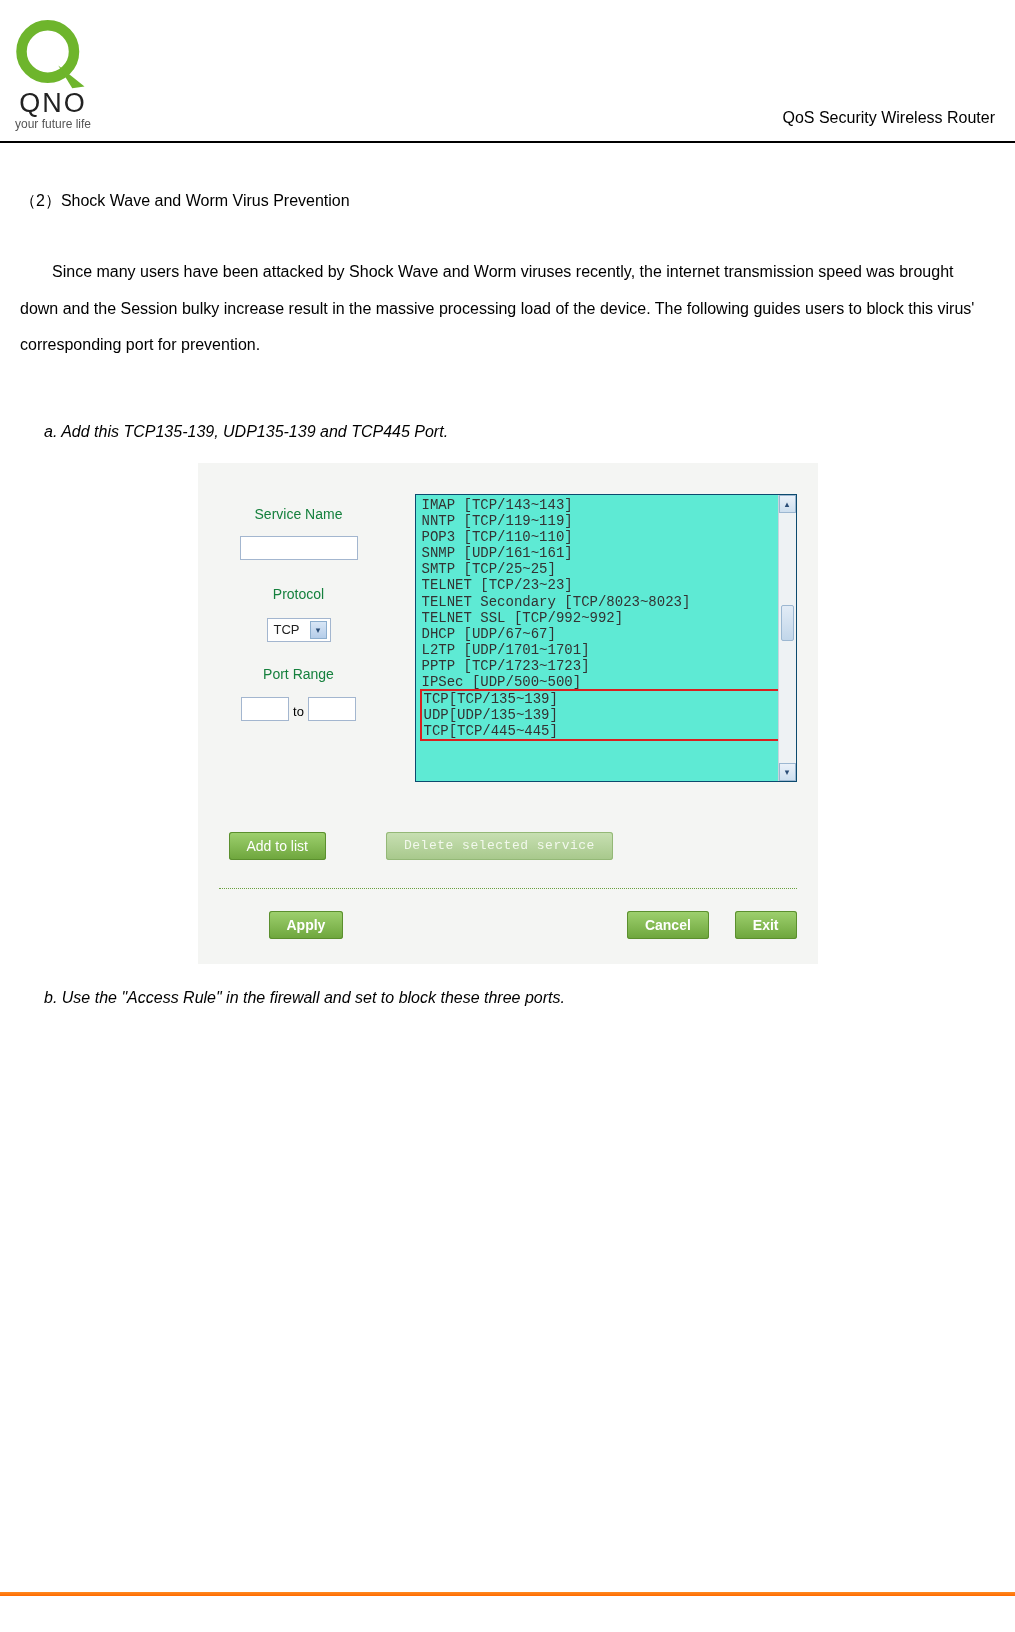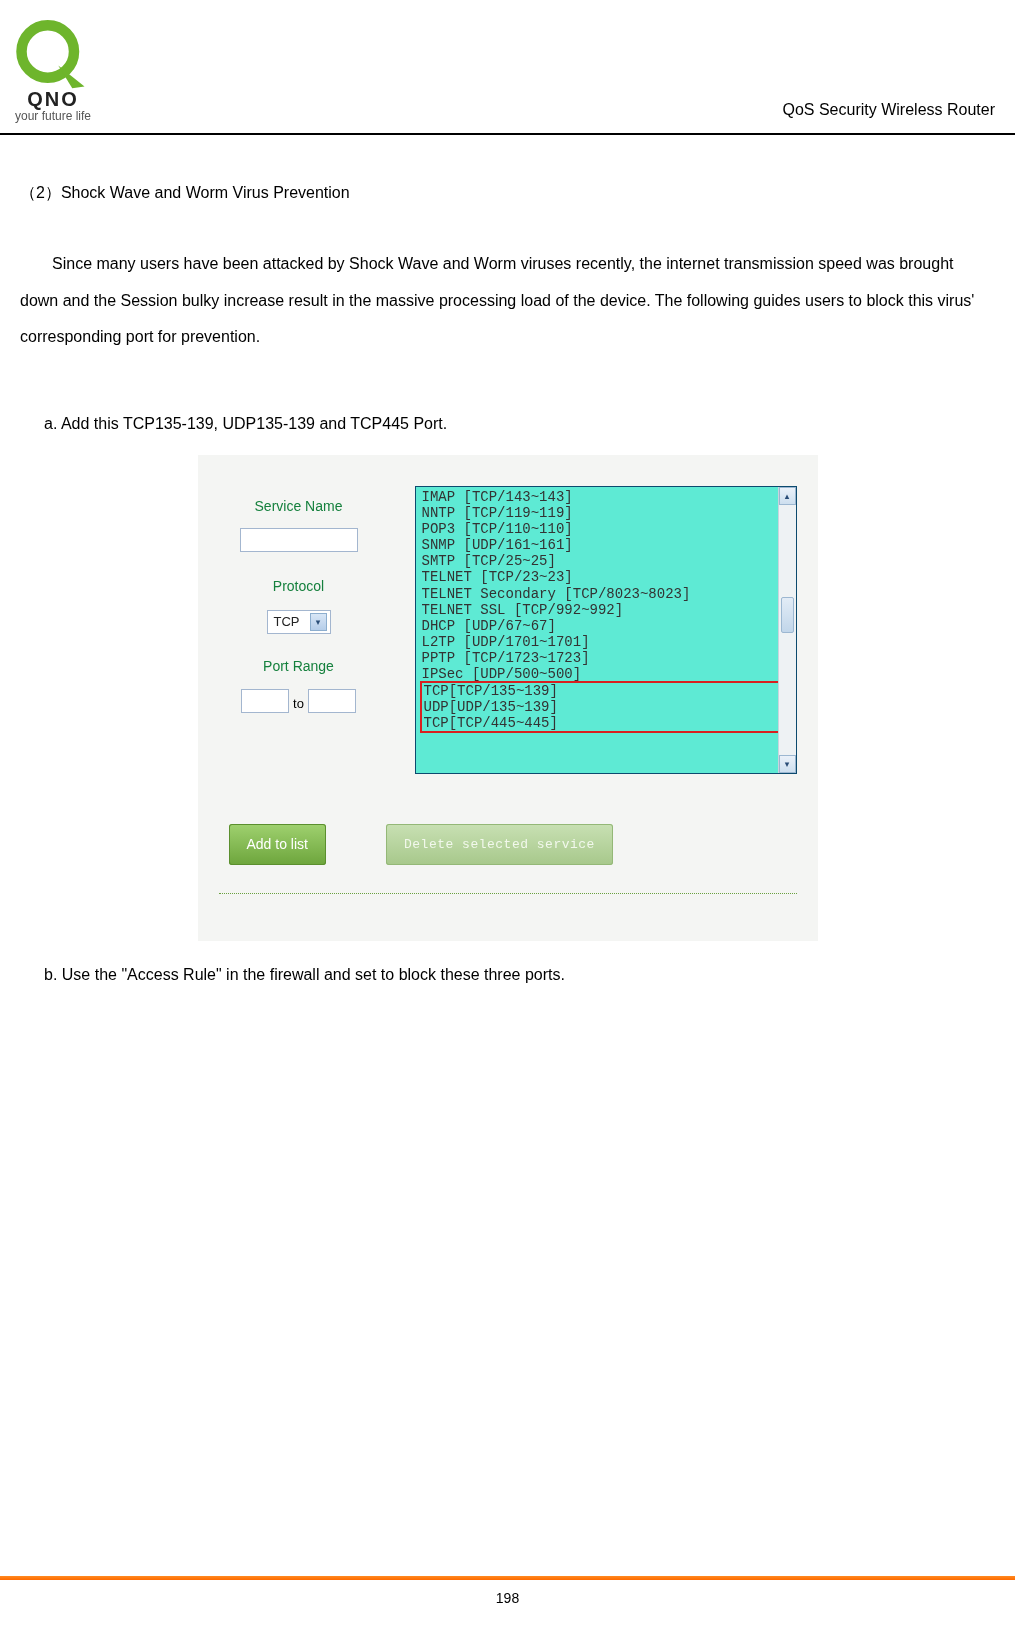--- a/index.html
+++ b/index.html
@@ -13,27 +13,27 @@
   }
   .header {
     display: flex;
     justify-content: space-between;
     align-items: flex-end;
     padding: 20px 20px 10px 8px;
     border-bottom: 2px solid #000;
   }
   .logo-block { display: flex; flex-direction: column; align-items: center; }
   .logo-svg { width: 90px; height: 70px; }
-  .brand { font-size: 20px; font-weight: bold; letter-spacing: 2px; color: #222; margin-top: -2px; }
+  .brand { font-size: 27px; font-weight: normal; letter-spacing: 2px; color: #222; margin-top: -2px; }
   .tagline { font-size: 12px; color: #555; margin-top: -2px; }
   .doc-title { font-size: 16px; padding-bottom: 4px; }
   .content { padding: 40px 20px 0 20px; line-height: 2.3; font-size: 16px; }
   .section-title { margin-bottom: 34px; }
   .paragraph { text-indent: 2em; margin-bottom: 50px; }
-  .step { margin-left: 24px; margin-bottom: 12px; }
+  .step { margin-left: 24px; margin-bottom: 12px; font-style: italic; }
   .screenshot-wrap { display: flex; justify-content: center; margin: 6px 0 16px 0; }
   .screenshot {
     width: 620px;
     background: #f4f5f3;
     border: 1px solid #f4f5f3;
     padding: 30px 20px 24px 20px;
     position: relative;
   }
   .form-row { display: flex; gap: 36px; }
   .form-left { width: 160px; padding-top: 4px; }
@@ -100,21 +100,21 @@
     position: absolute; left: 2px; right: 2px;
     top: 110px; height: 36px;
     background: linear-gradient(#e2ecf6,#c1d6ea);
     border: 1px solid #9cb7d1;
     border-radius: 2px;
   }
   .button-row {
     display: flex; gap: 60px; margin: 50px 0 0 10px; align-items: center;
   }
   .btn {
-    height: 41px;
+    height: 28px;
     border-radius: 3px;
     color: #fff;
     font-size: 14px;
     display: inline-flex; align-items: center; justify-content: center;
     padding: 0 18px;
     border: none;
     background: linear-gradient(#9fd16f,#6da53c);
     box-shadow: inset 0 0 0 1px #5b8f2e;
     font-family: Arial, sans-serif;
     white-space: nowrap;
@@ -206,22 +206,27 @@
         </div>
       </div>
 
       <div class="button-row">
         <button class="btn">Add to list</button>
         <button class="btn faded">Delete selected service</button>
       </div>
 
       <hr class="dotted-sep">
 
+      <div class="bottom-row">
+        <button class="btn bold">Apply</button>
+        <span class="spacer"></span>
+        <button class="btn bold">Cancel</button>
+        <button class="btn bold">Exit</button>
+      </div>
     </div>
   </div>
 
   <div class="step">b. Use the "Access Rule" in the firewall and set to block these three ports.</div>
 </div>
 
 <div class="footer">
   <hr>
-  <div class="page-num">198</div>
 </div>
 
 </body></html>

